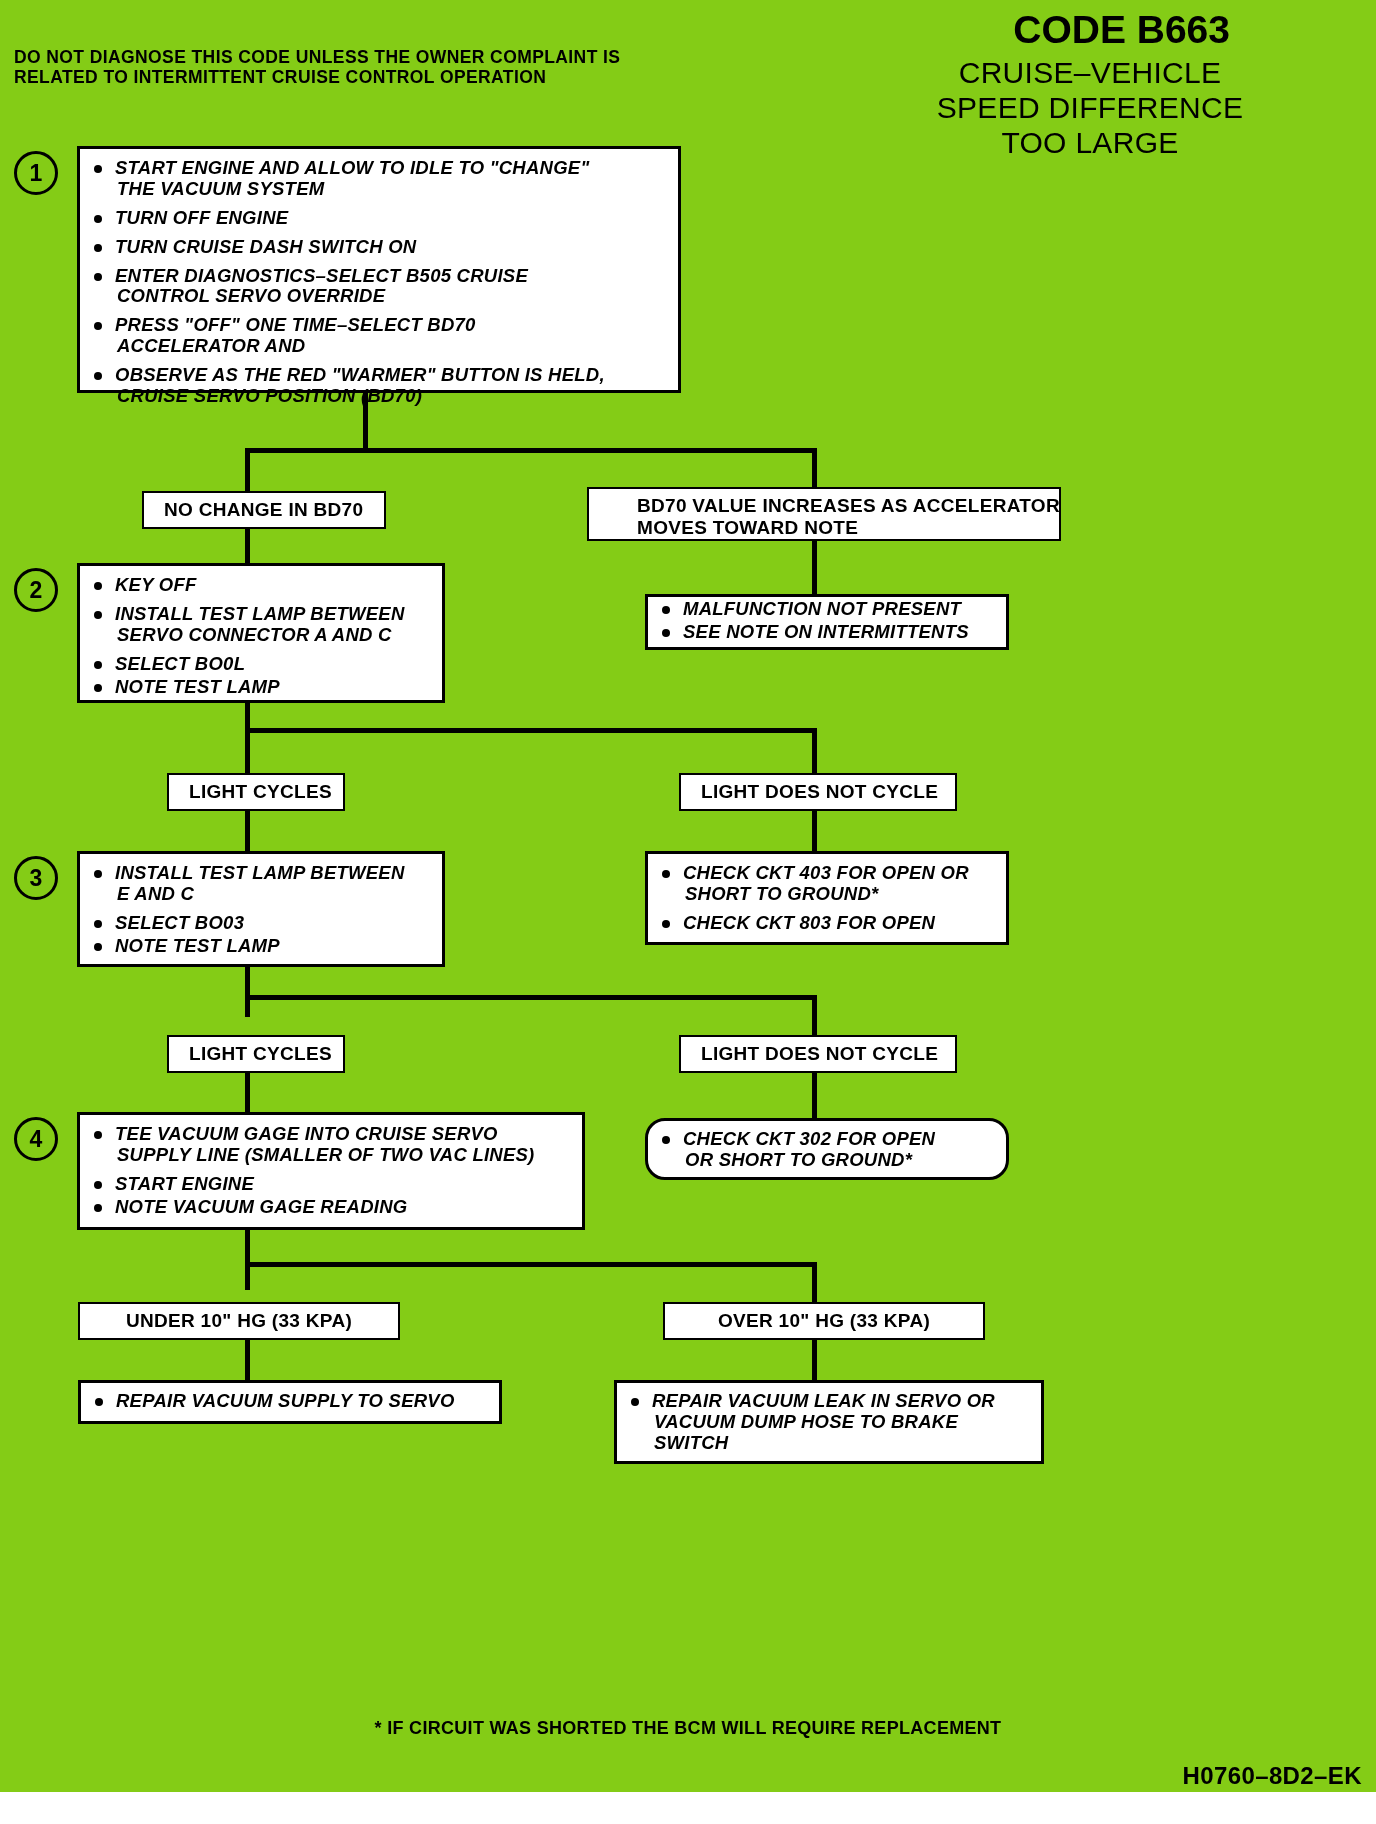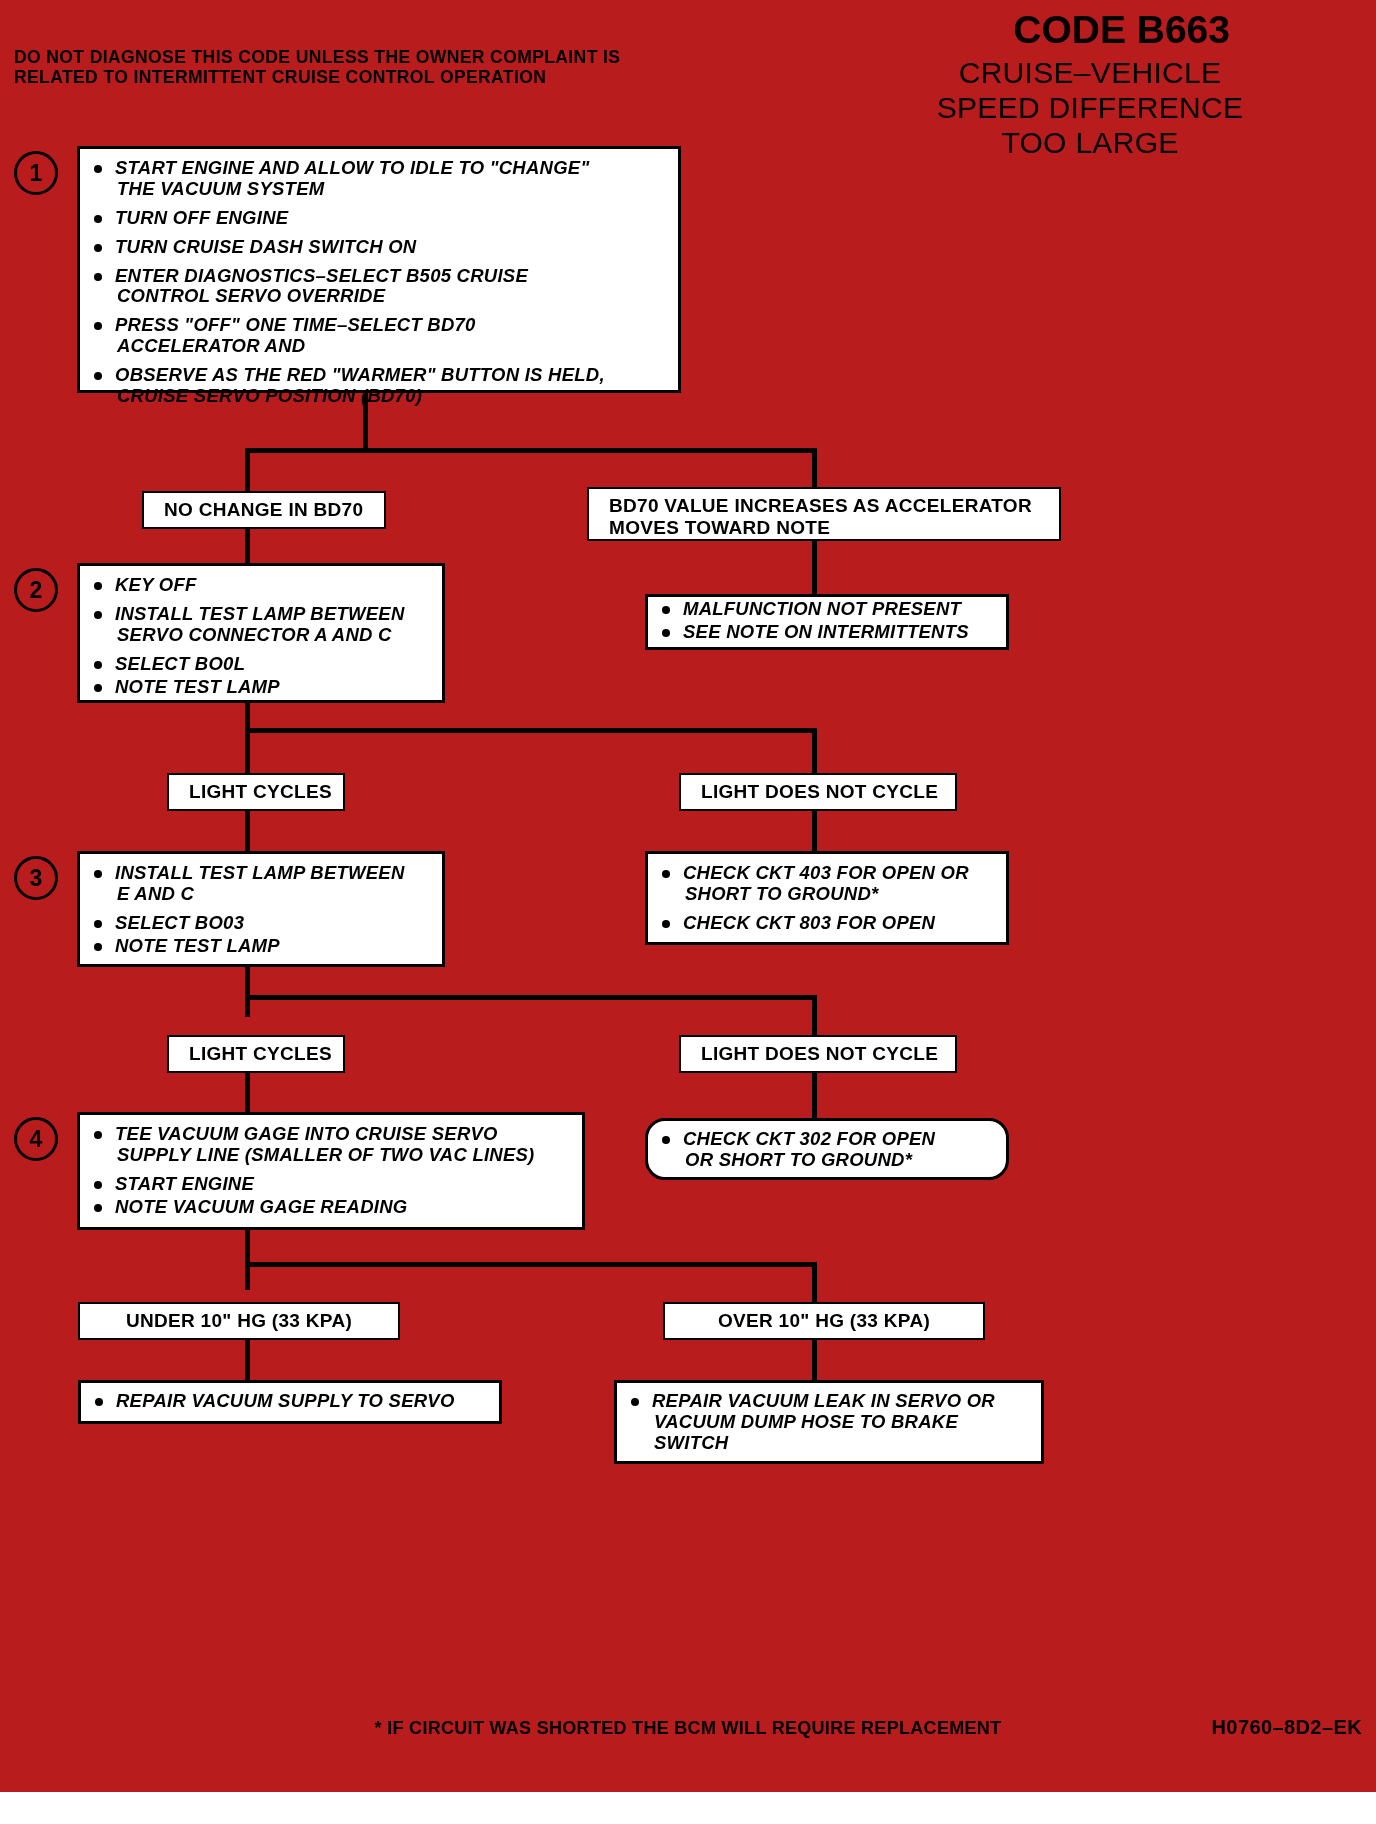--- a/index.html
+++ b/index.html
@@ -8,21 +8,21 @@
     background: #ffffff;
   }
   body {
     font-family: "Liberation Sans", sans-serif;
     color: #000000;
   }
   #page {
     position: relative;
     width: 1376px;
     height: 1792px;
-    background: #b91c1c;
+    background: #84cc16;
     overflow: hidden;
   }
 
   
   .warning-note {
     position: absolute;
     left: 14px;
     top: 47px;
     width: 720px;
     font-size: 17.5px;
@@ -60,22 +60,22 @@
     top: 1718px;
     width: 1376px;
     text-align: center;
     font-size: 18px;
     font-weight: bold;
     letter-spacing: 0.3px;
   }
   .partcode {
     position: absolute;
     right: 14px;
-    top: 1716px;
-    font-size: 20px;
+    top: 1762px;
+    font-size: 24px;
     font-weight: bold;
     letter-spacing: 0.4px;
   }
 
   
   .step-circle {
     position: absolute;
     width: 44px;
     height: 44px;
     border: 3px solid #000;
@@ -127,21 +127,21 @@
   .bullets li span.l2 { display: block; padding-left: 2px; }
 
   .label-box-text {
     font-size: 19px;
     font-weight: bold;
     letter-spacing: 0.3px;
     line-height: 1.16;
     padding: 6px 20px;
     white-space: nowrap;
   }
-  .label-box-text.wrap { white-space: normal; }
+  .label-box-text.wrap { white-space: normal; margin-left: 28px; }
   .label-box-text div { white-space: nowrap; }
 
   
   .vline {
     position: absolute;
     background: #000;
     width: 5px;
   }
   .hline {
     position: absolute;

